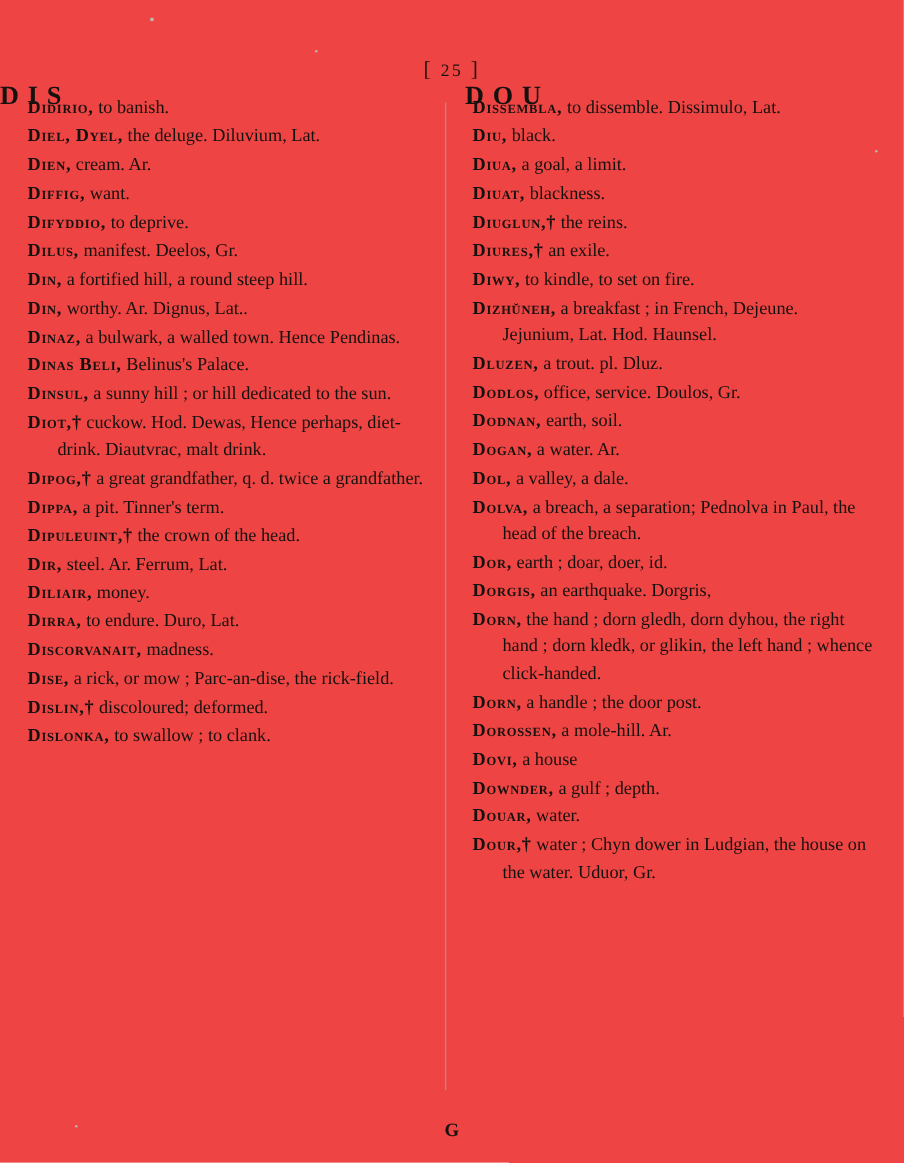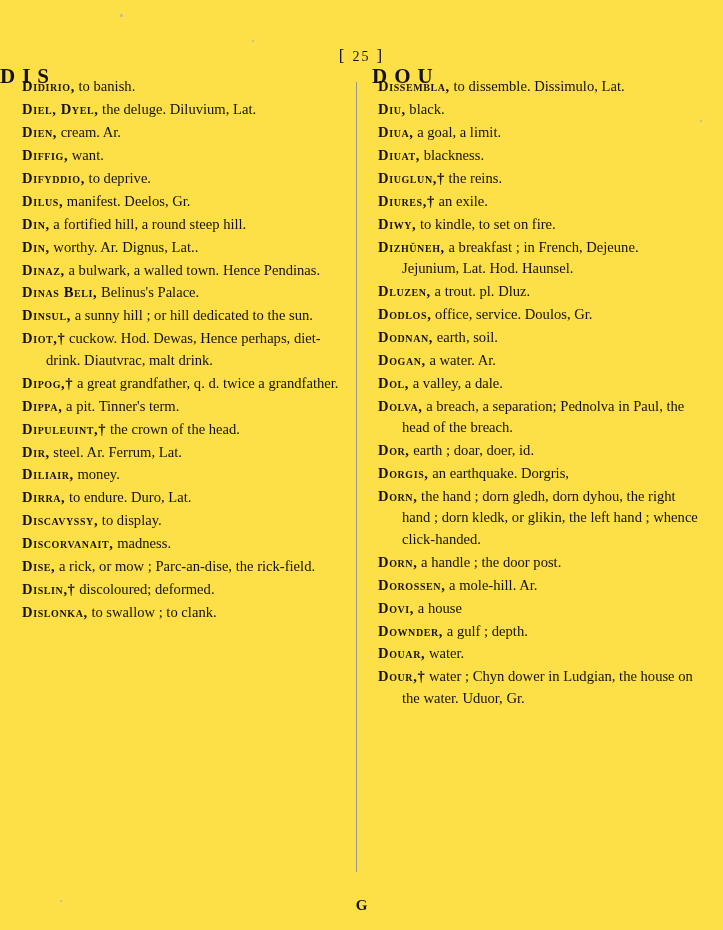--- a/index.html
+++ b/index.html
@@ -12,21 +12,21 @@
     height: 930px;
     font-family: "Liberation Serif", serif;
     color: #14110e;
     position: relative;
     overflow: hidden;
   }
   .page {
     position: relative;
     width: 723px;
     height: 930px;
-    background: #fde047;
+    background: #ef4444;
     padding: 0;
     box-sizing: border-box;
   }
   
   .page-header {
     position: absolute;
     top: 22px;
     left: 0;
     width: 723px;
     height: 40px;
@@ -147,21 +147,20 @@
         <p class="entry"><span class="hw">Dinaz,</span> <span class="it">a bulwark, a walled town.</span>  <span class="rm">Hence Pendinas.</span></p>
         <p class="entry"><span class="hw">Dinas Beli,</span> <span class="it">Belinus's Palace.</span></p>
         <p class="entry"><span class="hw">Dinsul,</span> <span class="it">a sunny hill ; or hill dedicated to the sun.</span></p>
         <p class="entry"><span class="hw">Diot,†</span> <span class="it">cuckow.</span>  <span class="rm">Hod. Dewas, Hence perhaps, diet-drink.  Diautvrac, malt drink.</span></p>
         <p class="entry"><span class="hw">Dipog,†</span> <span class="it">a great grandfather,</span>  <span class="rm">q. d. twice a grandfather.</span></p>
         <p class="entry"><span class="hw">Dippa,</span> <span class="it">a pit.</span>  <span class="rm">Tinner's term.</span></p>
         <p class="entry"><span class="hw">Dipuleuint,†</span> <span class="it">the crown of the head.</span></p>
         <p class="entry"><span class="hw">Dir,</span> <span class="it">steel.</span>  <span class="rm">Ar.  Ferrum, Lat.</span></p>
         <p class="entry"><span class="hw">Diliair,</span> <span class="it">money.</span></p>
         <p class="entry"><span class="hw">Dirra,</span> <span class="it">to endure.</span>  <span class="rm">Duro, Lat.</span></p>
-        <p class="entry"><span class="hw">Discavyssy,</span> <span class="it">to display.</span></p>
         <p class="entry"><span class="hw">Discorvanait,</span> <span class="it">madness.</span></p>
         <p class="entry"><span class="hw">Dise,</span> <span class="it">a rick, or mow ;</span>  <span class="rm">Parc-an-dise, the rick-field.</span></p>
         <p class="entry"><span class="hw">Dislin,†</span> <span class="it">discoloured; deformed.</span></p>
         <p class="entry"><span class="hw">Dislonka,</span> <span class="it">to swallow ;  to clank.</span></p>
       </div>
     <div class="col col-right">
         <p class="entry"><span class="hw">Dissembla,</span> <span class="it">to dissemble.</span>  <span class="rm">Dissimulo, Lat.</span></p>
         <p class="entry"><span class="hw">Diu,</span> <span class="it">black.</span></p>
         <p class="entry"><span class="hw">Diua,</span> <span class="it">a goal, a limit.</span></p>
         <p class="entry"><span class="hw">Diuat,</span> <span class="it">blackness.</span></p>

